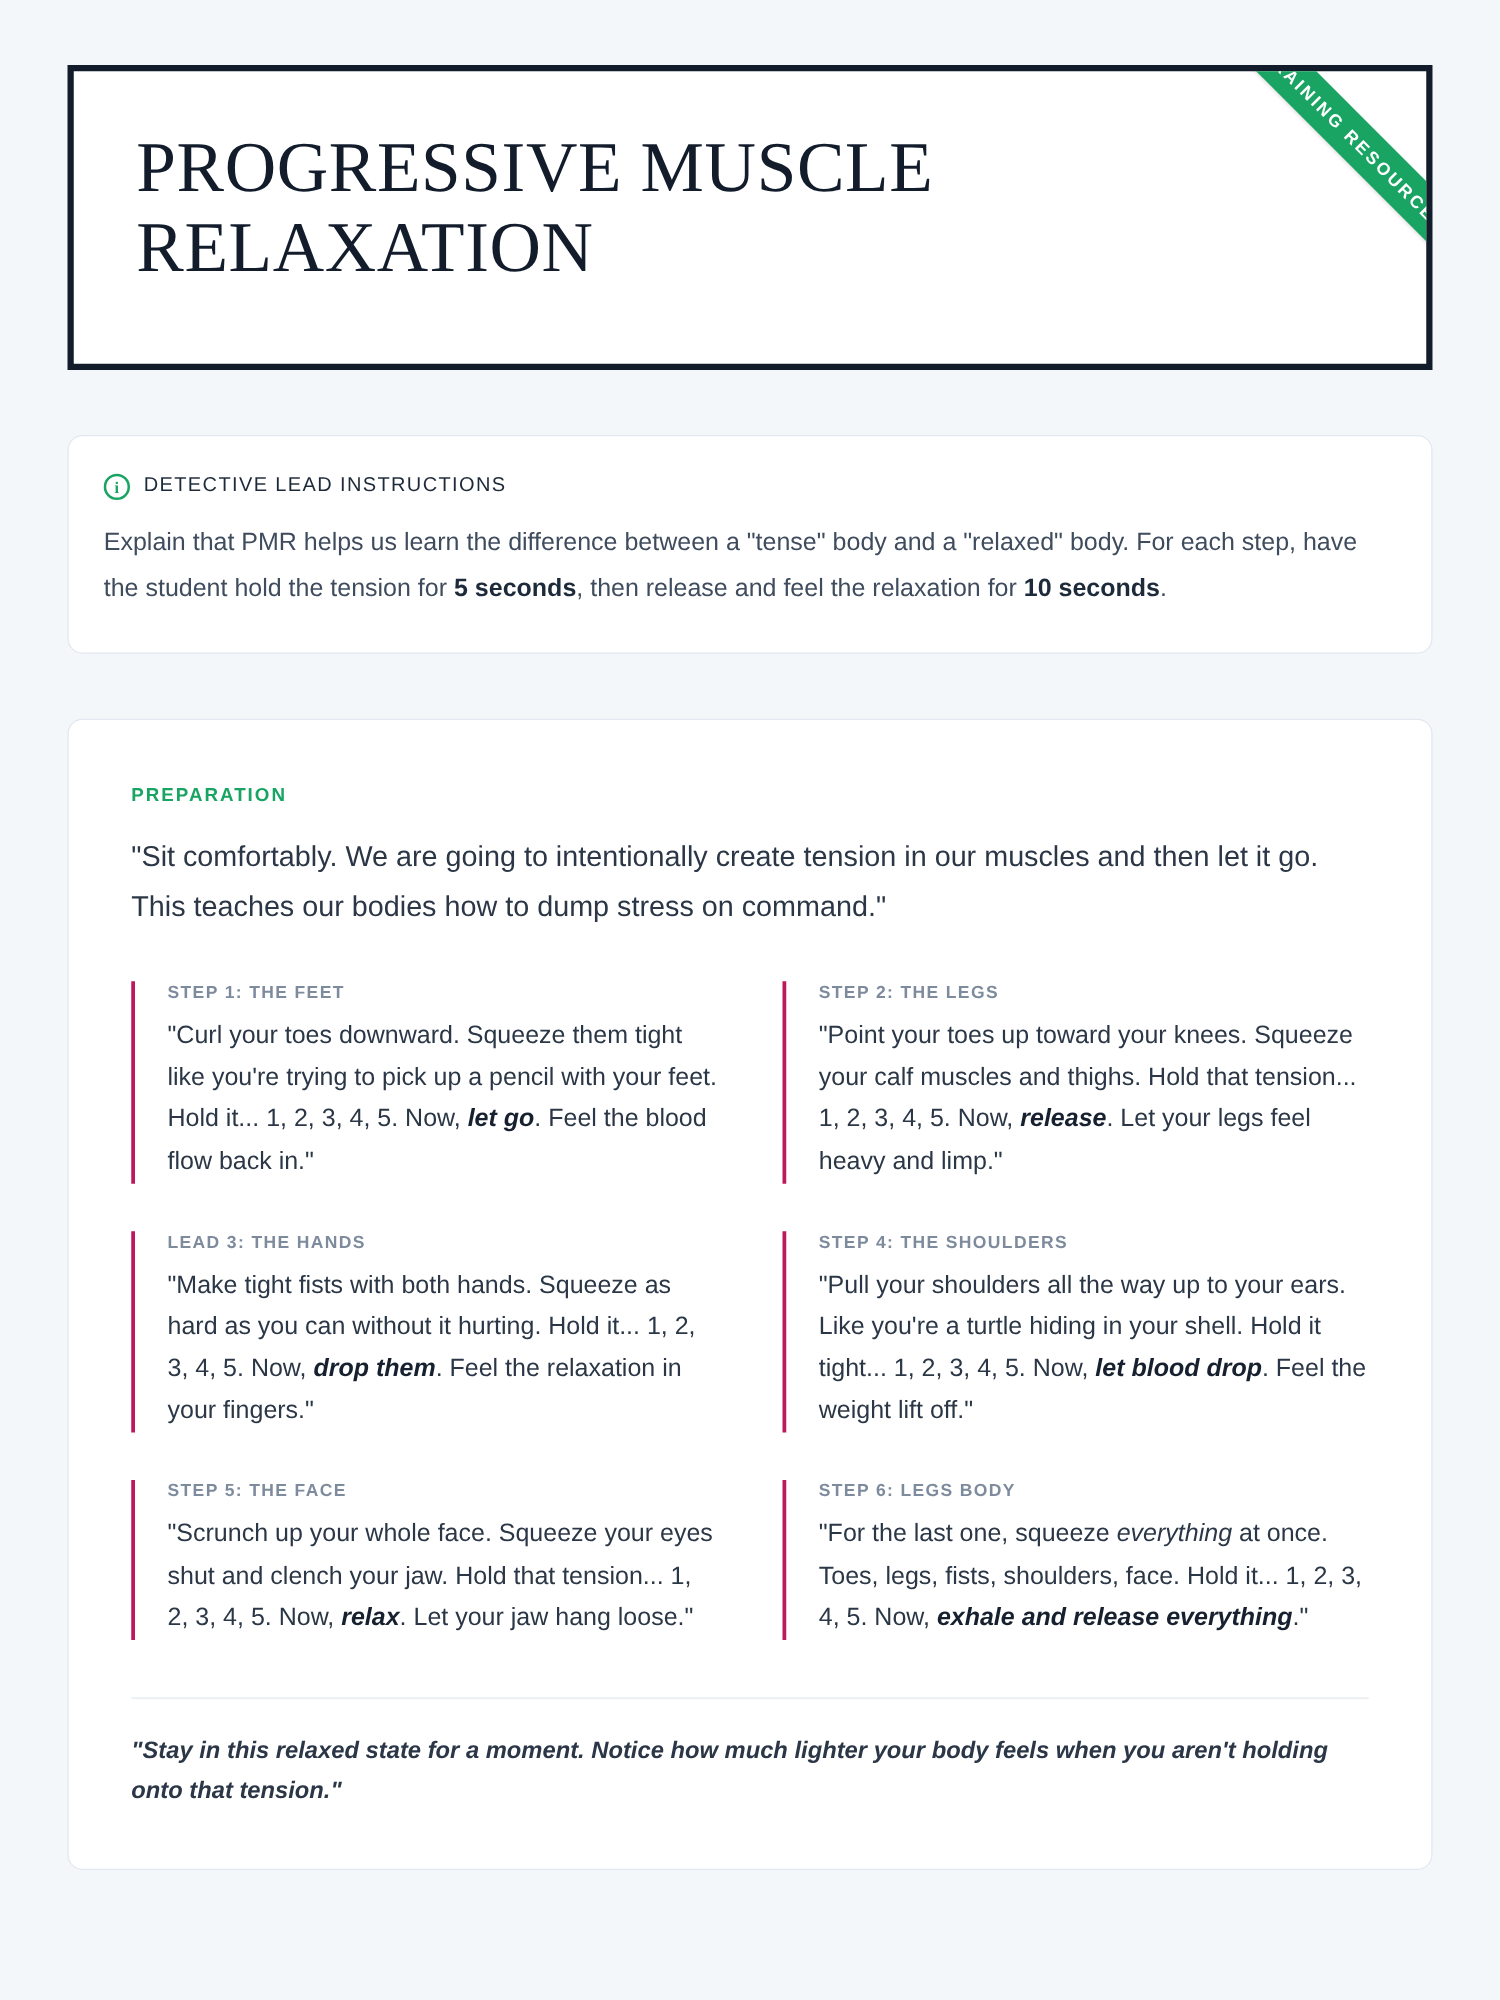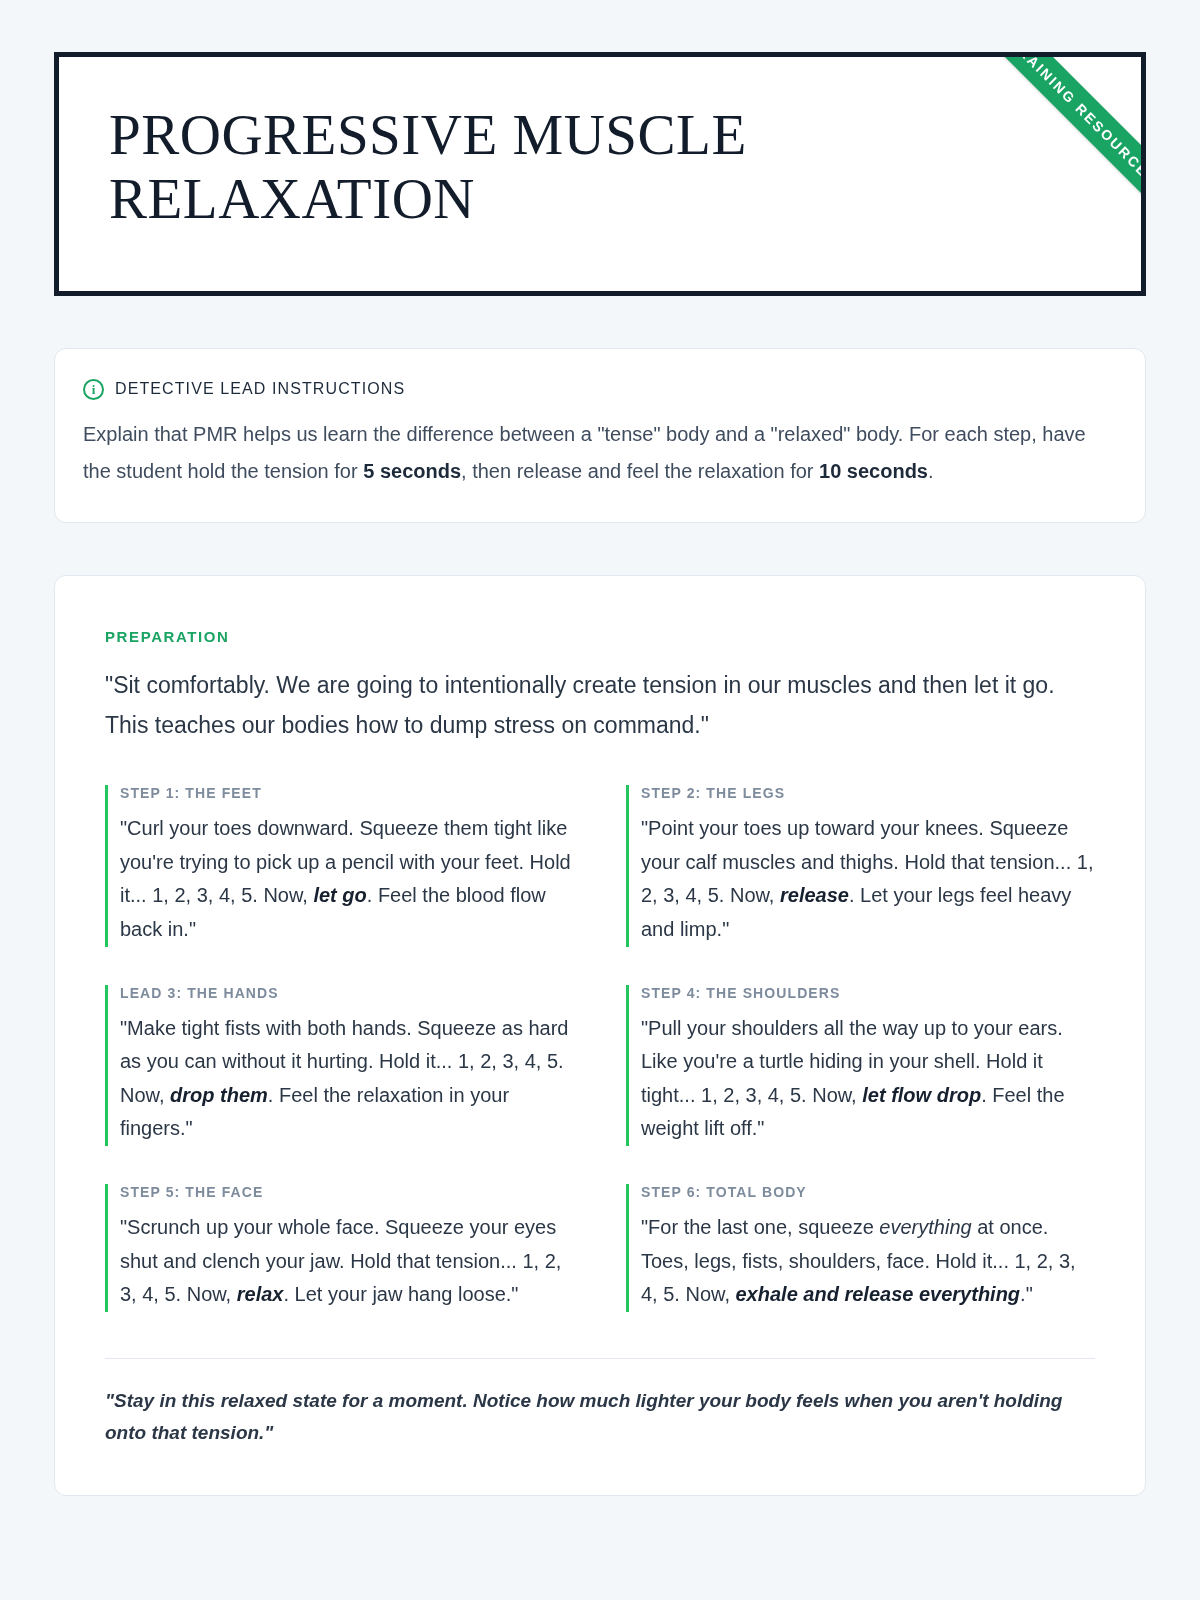--- a/index.html
+++ b/index.html
@@ -116,22 +116,22 @@
     margin-bottom: 40px;
   }
 
   .steps-grid {
     display: grid;
     grid-template-columns: 1fr 1fr;
     column-gap: 52px;
     row-gap: 38px;
   }
   .step {
-    border-left: 3px solid #22c55e;
-    padding-left: 12px;
+    border-left: 3px solid #be185d;
+    padding-left: 26px;
   }
   .step-label {
     font-size: 14px;
     font-weight: bold;
     letter-spacing: 1.1px;
     color: #7d8b9d;
     margin-bottom: 11px;
   }
   .step-text {
     font-size: 20px;
@@ -190,30 +190,30 @@
         <div class="step-text"><span>"Point your toes up toward your knees. Squeeze your calf muscles and thighs. Hold that tension... 1, 2, 3, 4, 5. Now, </span><b>release</b><span>. Let your legs feel heavy and limp."</span></div>
       </div>
 
       <div class="step">
         <div class="step-label">LEAD 3: THE HANDS</div>
         <div class="step-text"><span>"Make tight fists with both hands. Squeeze as hard as you can without it hurting. Hold it... 1, 2, 3, 4, 5. Now, </span><b>drop them</b><span>. Feel the relaxation in your fingers."</span></div>
       </div>
 
       <div class="step">
         <div class="step-label">STEP 4: THE SHOULDERS</div>
-        <div class="step-text"><span>"Pull your shoulders all the way up to your ears. Like you're a turtle hiding in your shell. Hold it tight... 1, 2, 3, 4, 5. Now, </span><b>let flow drop</b><span>. Feel the weight lift off."</span></div>
+        <div class="step-text"><span>"Pull your shoulders all the way up to your ears. Like you're a turtle hiding in your shell. Hold it tight... 1, 2, 3, 4, 5. Now, </span><b>let blood drop</b><span>. Feel the weight lift off."</span></div>
       </div>
 
       <div class="step">
         <div class="step-label">STEP 5: THE FACE</div>
         <div class="step-text"><span>"Scrunch up your whole face. Squeeze your eyes shut and clench your jaw. Hold that tension... 1, 2, 3, 4, 5. Now, </span><b>relax</b><span>. Let your jaw hang loose."</span></div>
       </div>
 
       <div class="step">
-        <div class="step-label">STEP 6: TOTAL BODY</div>
+        <div class="step-label">STEP 6: LEGS BODY</div>
         <div class="step-text"><span>"For the last one, squeeze </span><i>everything</i><span> at once. Toes, legs, fists, shoulders, face. Hold it... 1, 2, 3, 4, 5. Now, </span><b>exhale and release everything</b><span>."</span></div>
       </div>
 
     </div>
 
     <div class="divider"></div>
     <div class="closing-note">"Stay in this relaxed state for a moment. Notice how much lighter your body feels when you aren't holding onto that tension."</div>
   </div>
 
 </div>

